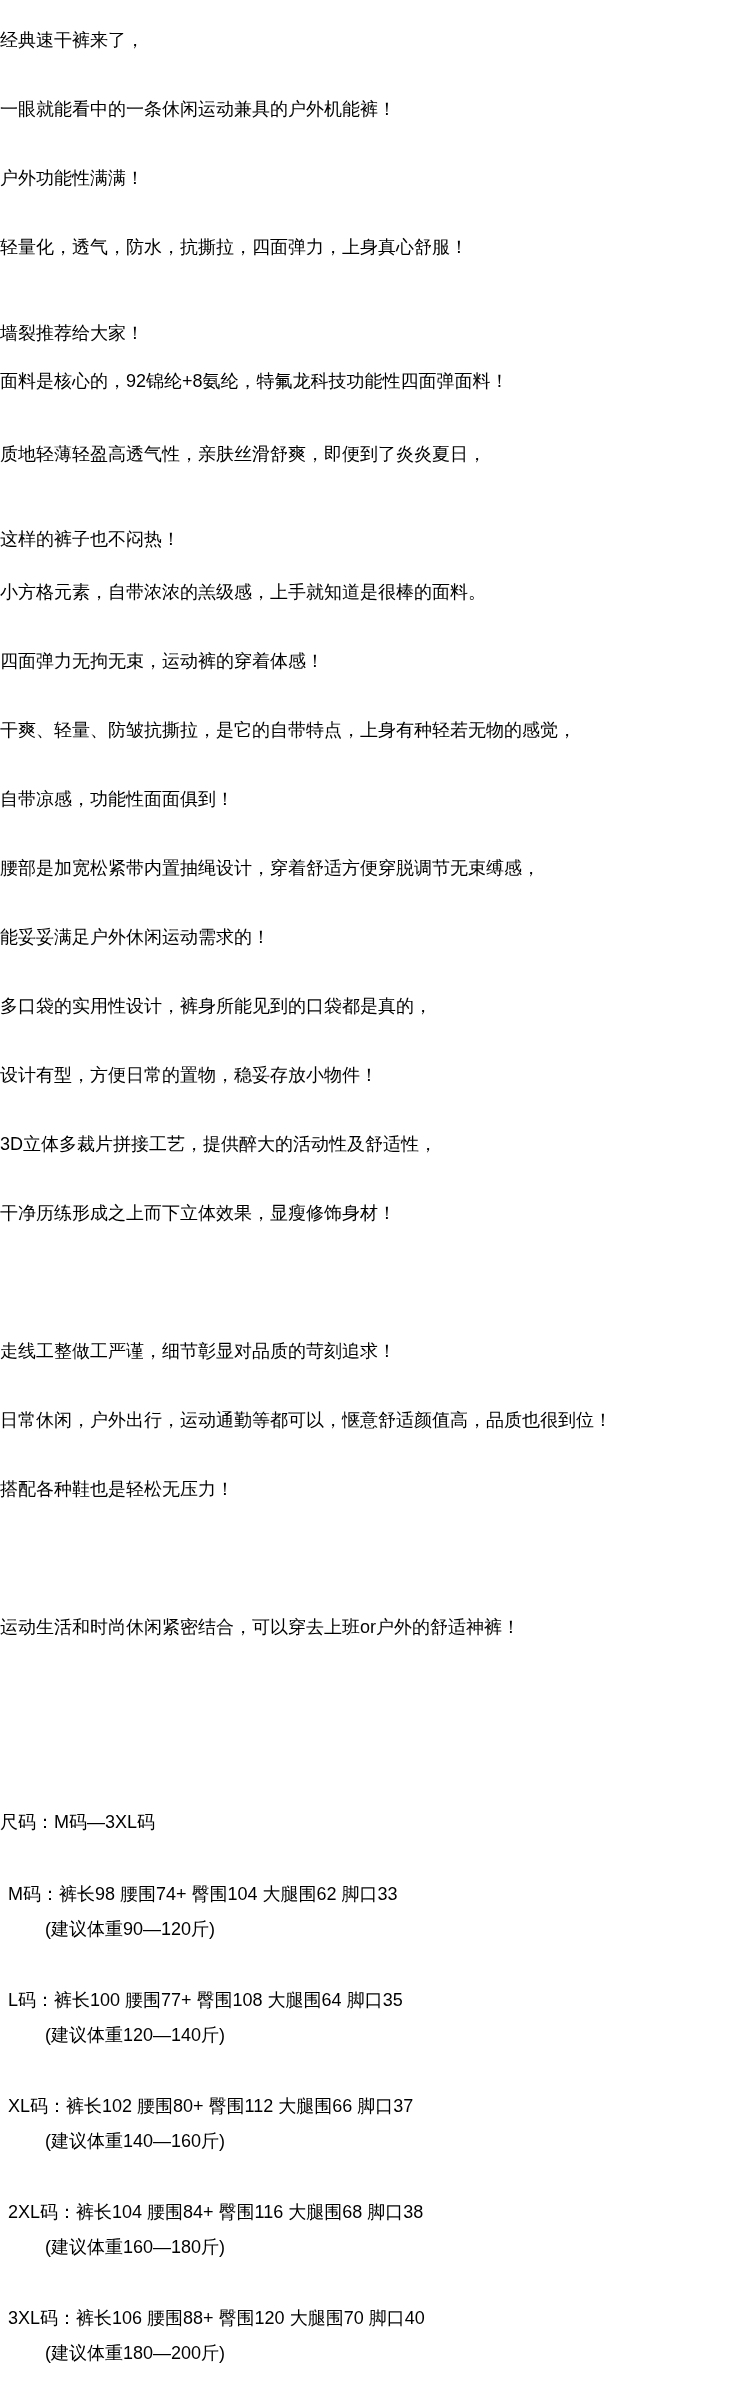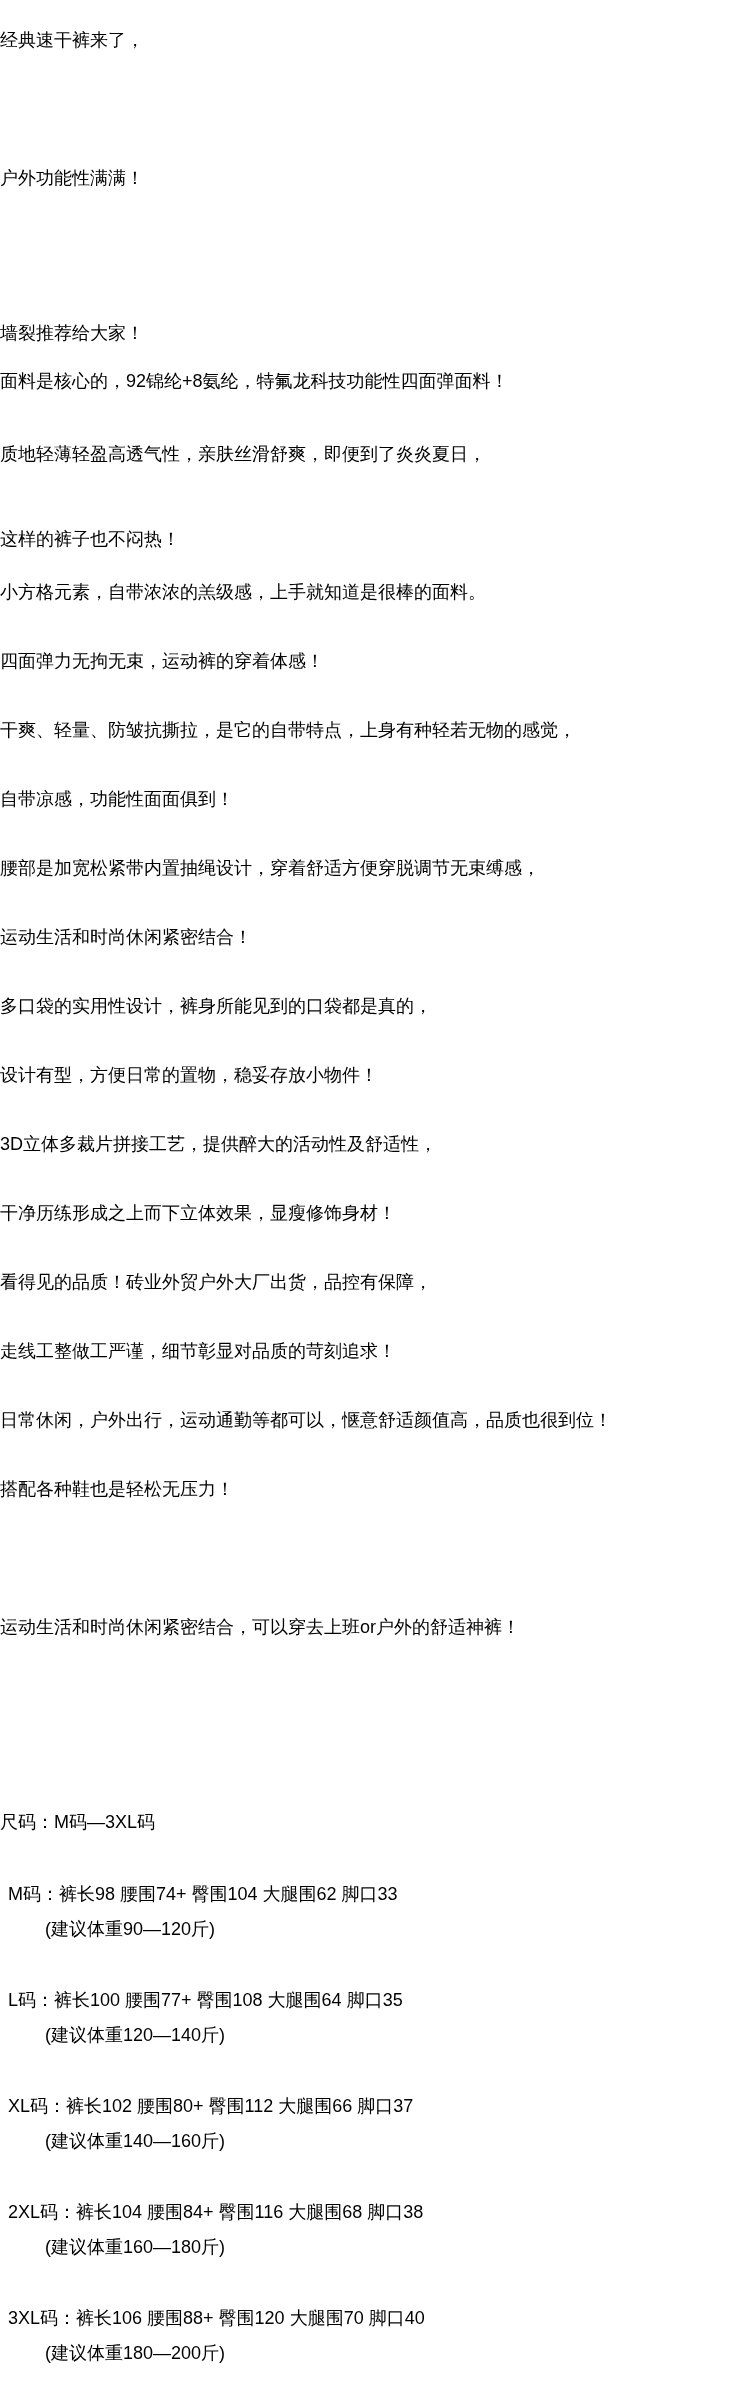--- a/index.html
+++ b/index.html
@@ -34,36 +34,37 @@
   .size-weight {
     transform: translateX(45px);
   }
 </style>
 </head>
 <body>
 
 <div class="page">
 
   <div class="line" style="top:23px">经典速干裤来了，</div>
+  <div class="line" style="top:92px">一眼就能看中的一条休闲运动兼具的户外机能裤！</div>
   <div class="line" style="top:161px">户外功能性满满！</div>
+  <div class="line" style="top:230px">轻量化，透气，防水，抗撕拉，四面弹力，上身真心舒服！</div>
   <div class="line" style="top:316px">墙裂推荐给大家！</div>
   <div class="line" style="top:364px">面料是核心的，92锦纶+8氨纶，特氟龙科技功能性四面弹面料！</div>
   <div class="line" style="top:437px">质地轻薄轻盈高透气性，亲肤丝滑舒爽，即便到了炎炎夏日，</div>
   <div class="line" style="top:522px">这样的裤子也不闷热！</div>
   <div class="line" style="top:575px">小方格元素，自带浓浓的羔级感，上手就知道是很棒的面料。</div>
   <div class="line" style="top:644px">四面弹力无拘无束，运动裤的穿着体感！</div>
   <div class="line" style="top:713px">干爽、轻量、防皱抗撕拉，是它的自带特点，上身有种轻若无物的感觉，</div>
   <div class="line" style="top:782px">自带凉感，功能性面面俱到！</div>
   <div class="line" style="top:851px">腰部是加宽松紧带内置抽绳设计，穿着舒适方便穿脱调节无束缚感，</div>
-  <div class="line" style="top:920px">运动生活和时尚休闲紧密结合！</div>
+  <div class="line" style="top:920px">能妥妥满足户外休闲运动需求的！</div>
   <div class="line" style="top:989px">多口袋的实用性设计，裤身所能见到的口袋都是真的，</div>
   <div class="line" style="top:1058px">设计有型，方便日常的置物，稳妥存放小物件！</div>
   <div class="line" style="top:1127px">3D立体多裁片拼接工艺，提供醉大的活动性及舒适性，</div>
   <div class="line" style="top:1196px">干净历练形成之上而下立体效果，显瘦修饰身材！</div>
-  <div class="line" style="top:1265px">看得见的品质！砖业外贸户外大厂出货，品控有保障，</div>
   <div class="line" style="top:1334px">走线工整做工严谨，细节彰显对品质的苛刻追求！</div>
   <div class="line" style="top:1403px">日常休闲，户外出行，运动通勤等都可以，惬意舒适颜值高，品质也很到位！</div>
   <div class="line" style="top:1472px">搭配各种鞋也是轻松无压力！</div>
   <div class="line" style="top:1610px">运动生活和时尚休闲紧密结合，可以穿去上班or户外的舒适神裤！</div>
 
   <div class="line" style="top:1805px">尺码：M码—3XL码</div>
 
   <div class="line size-spec" style="top:1877px">M码：裤长98 腰围74+ 臀围104 大腿围62 脚口33</div>
   <div class="line size-weight" style="top:1912px">(建议体重90—120斤)</div>
 

